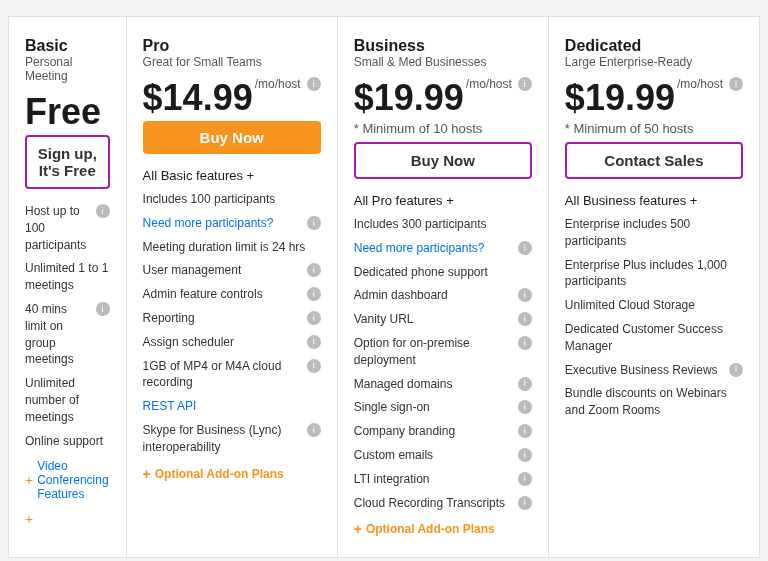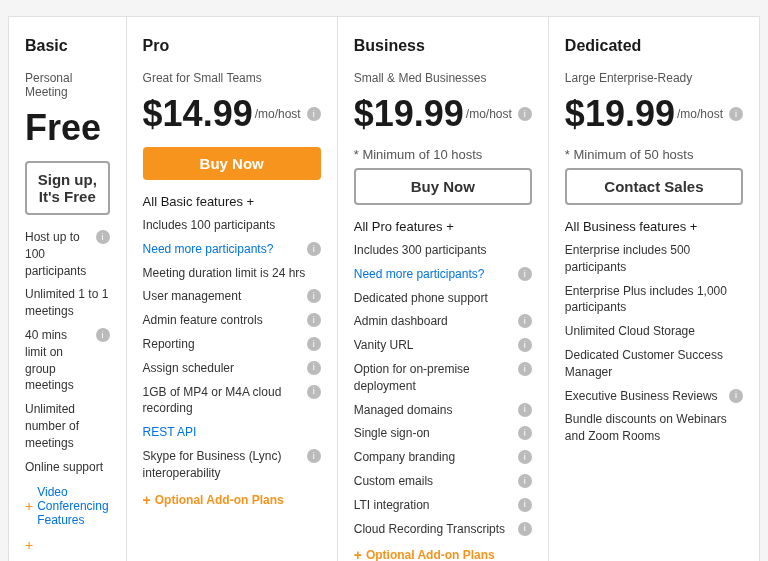--- a/index.html
+++ b/index.html
@@ -23,32 +23,32 @@
       flex: 1;
       padding: 20px 16px;
       border-right: 1px solid #e0e0e0;
       background: #fff;
     }
     .plan:last-child { border-right: none; }
     .plan-name {
       font-size: 16px;
       font-weight: 700;
       color: #1a1a1a;
-      margin-bottom: 16px;
+      margin-bottom: 0;
     }
     .plan-subtitle {
       font-size: 12px;
       color: #555;
       margin-bottom: 8px;
     }
     .price-row {
       display: flex;
-      align-items: center;
+      align-items: flex-start;
       gap: 2px;
-      margin-bottom: 12px;
+      margin-bottom: 2px;
     }
     .price-main {
       font-size: 36px;
       font-weight: 700;
       color: #1a1a1a;
     }
     .price-sub {
       font-size: 12px;
       color: #555;
     }
@@ -70,21 +70,21 @@
       margin-bottom: 14px;
     }
     .btn-orange {
       background: #f90;
       background: #f7941d;
       border: none;
       color: #fff;
     }
     .btn-outline {
       background: #fff;
-      border: 2px solid #a3a3a3;
+      border: 2px solid #a21caf;
       color: #333;
     }
     .section-header {
       font-size: 13px;
       font-weight: 400;
       color: #1a1a1a;
       margin-bottom: 8px;
     }
     .feature-item {
       display: flex;

